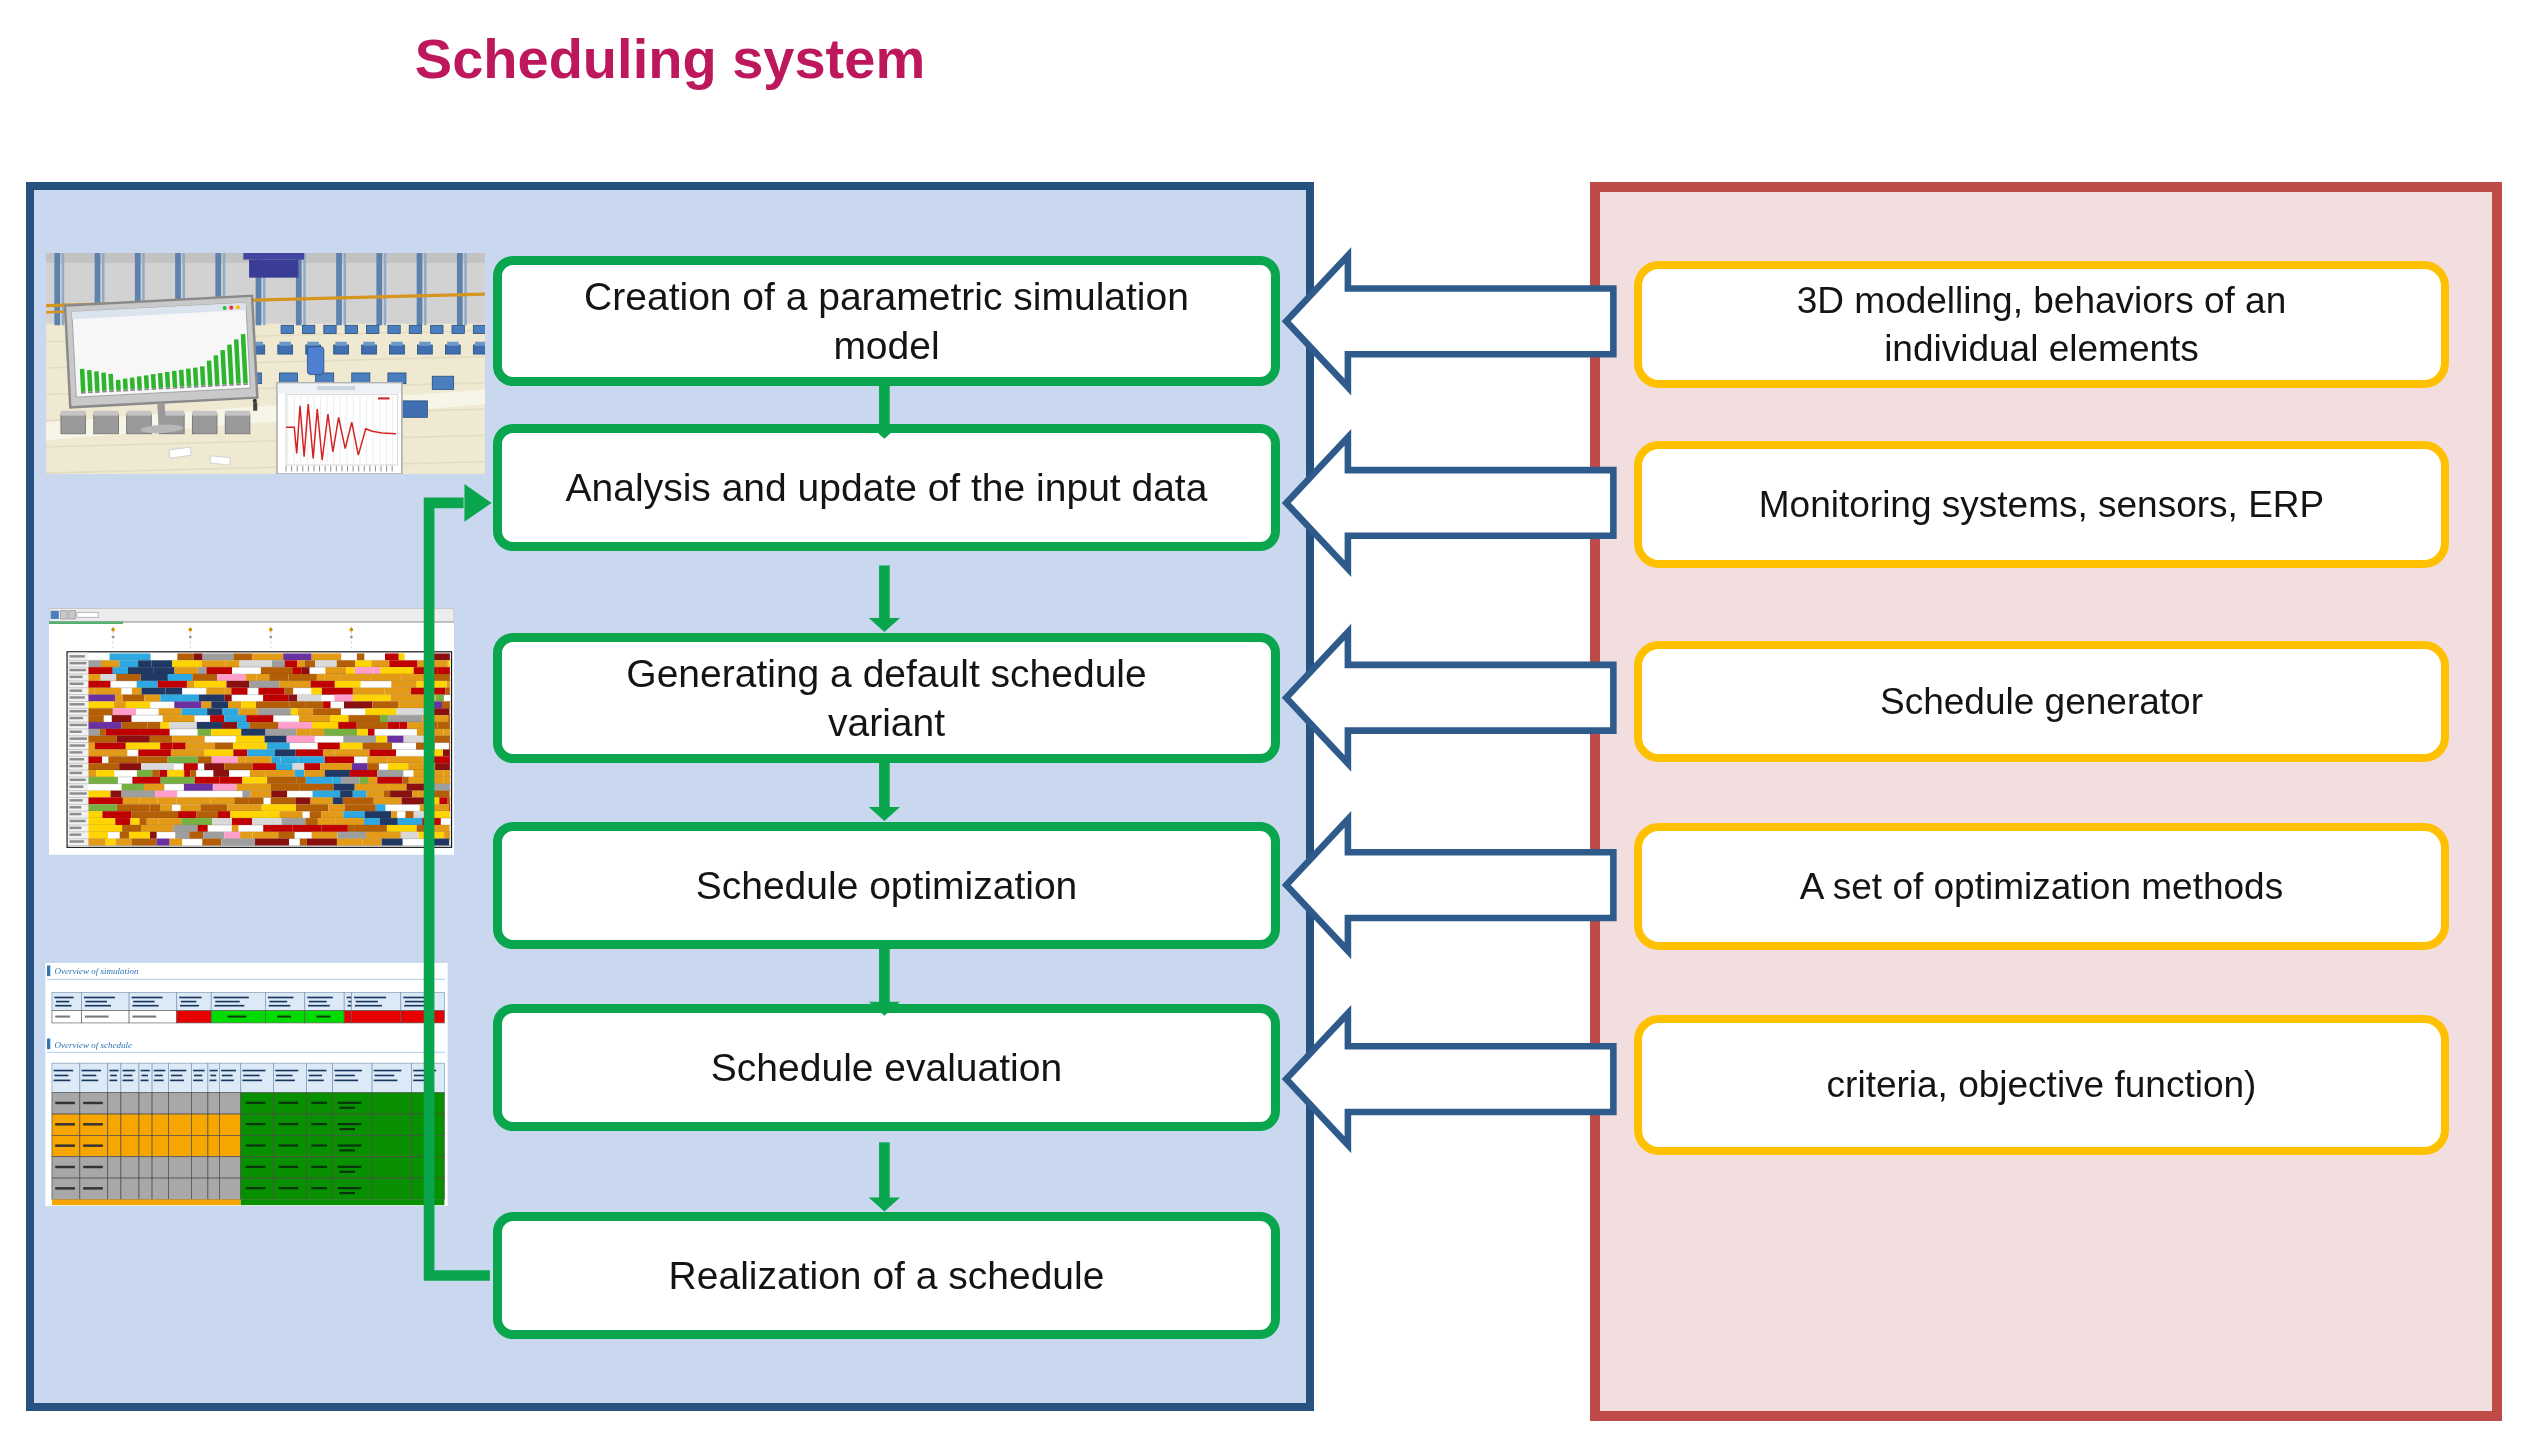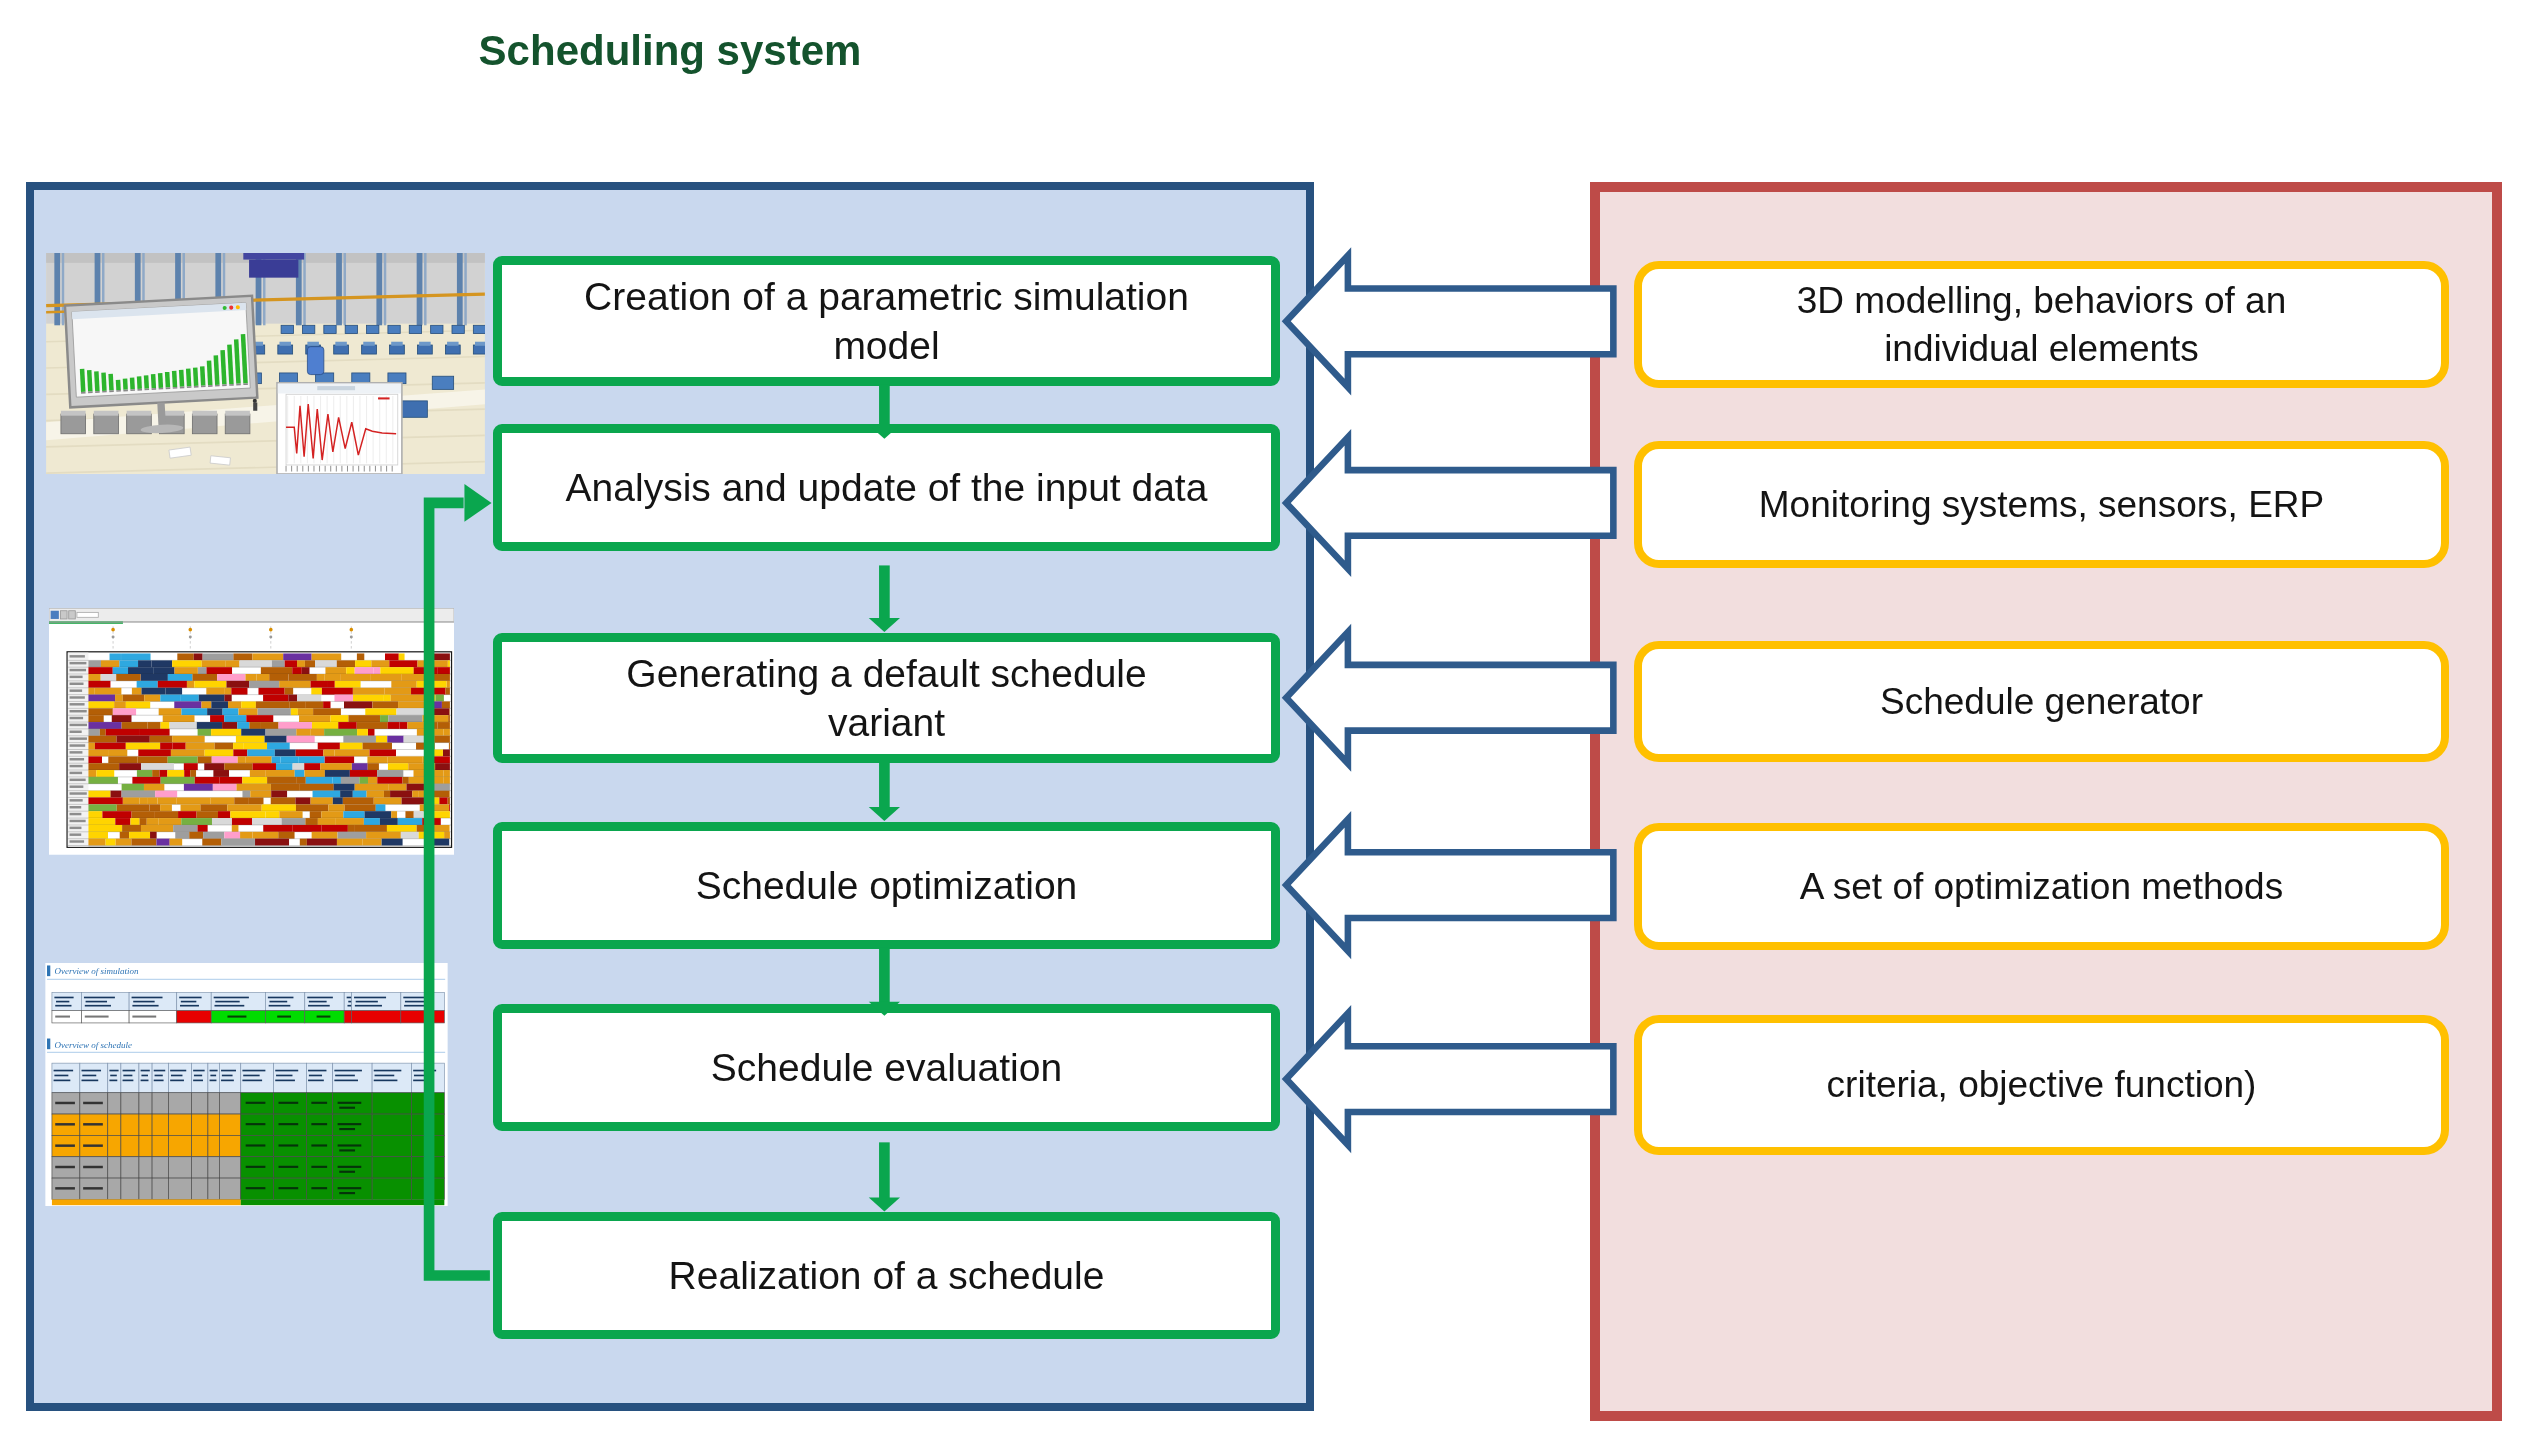--- a/index.html
+++ b/index.html
@@ -1,30 +1,30 @@
 <!DOCTYPE html>
 <html style="font-size:13px"><head>
 <meta charset="utf-8">
 <style>
   html,body{margin:0;padding:0;background:#ffffff;}
   .stage{position:relative;width:2538px;height:1453px;overflow:hidden;background:#ffffff;
          font-family:"Liberation Sans",sans-serif;color:#141414;}
-  .title{position:absolute;font-weight:bold;color:#14532d;text-align:center;font-size:42px;line-height:1.18;z-index:5;}
+  .title{position:absolute;font-weight:bold;color:#be185d;text-align:center;font-size:56px;line-height:1.18;z-index:5;}
   #title-left{left:26px;top:26px;width:1288px;}
   #title-right{left:1545px;top:1.6px;width:993px;}
   .panel{position:absolute;box-sizing:border-box;z-index:0;}
   #panel-left{left:26px;top:182px;width:1288px;height:1229px;background:#c9d8ee;border:8.2px solid #27517f;}
   #panel-right{left:1590px;top:182px;width:912px;height:1239px;background:#f2dede;border:10px solid #be4b48;}
   svg.fig{position:absolute;z-index:1;}
   #fig-sim{left:46px;top:253px;}
   #fig-gantt{left:49px;top:608px;}
   #fig-tables{left:45px;top:963px;}
   .node{position:absolute;box-sizing:border-box;background:#ffffff;display:flex;align-items:center;
         justify-content:center;text-align:center;z-index:2;}
-  .gbox{left:493px;width:787px;border:9px solid #0aa64e;border-radius:9px;font-size:39px;line-height:1.26;}
+  .gbox{left:493px;width:787px;border:9px solid #0aa64e;border-radius:20px;font-size:39px;line-height:1.26;}
   .ybox{left:1634px;width:815px;border:8.2px solid #ffc000;border-radius:25px;font-size:37px;line-height:1.28;}
   .lbl span{display:block;}
   #overlay{position:absolute;left:0;top:0;z-index:3;pointer-events:none;}
 </style>
 </head>
 <body>
 
 <div class="stage">
 
   <div class="title" id="title-left">Scheduling system</div>

